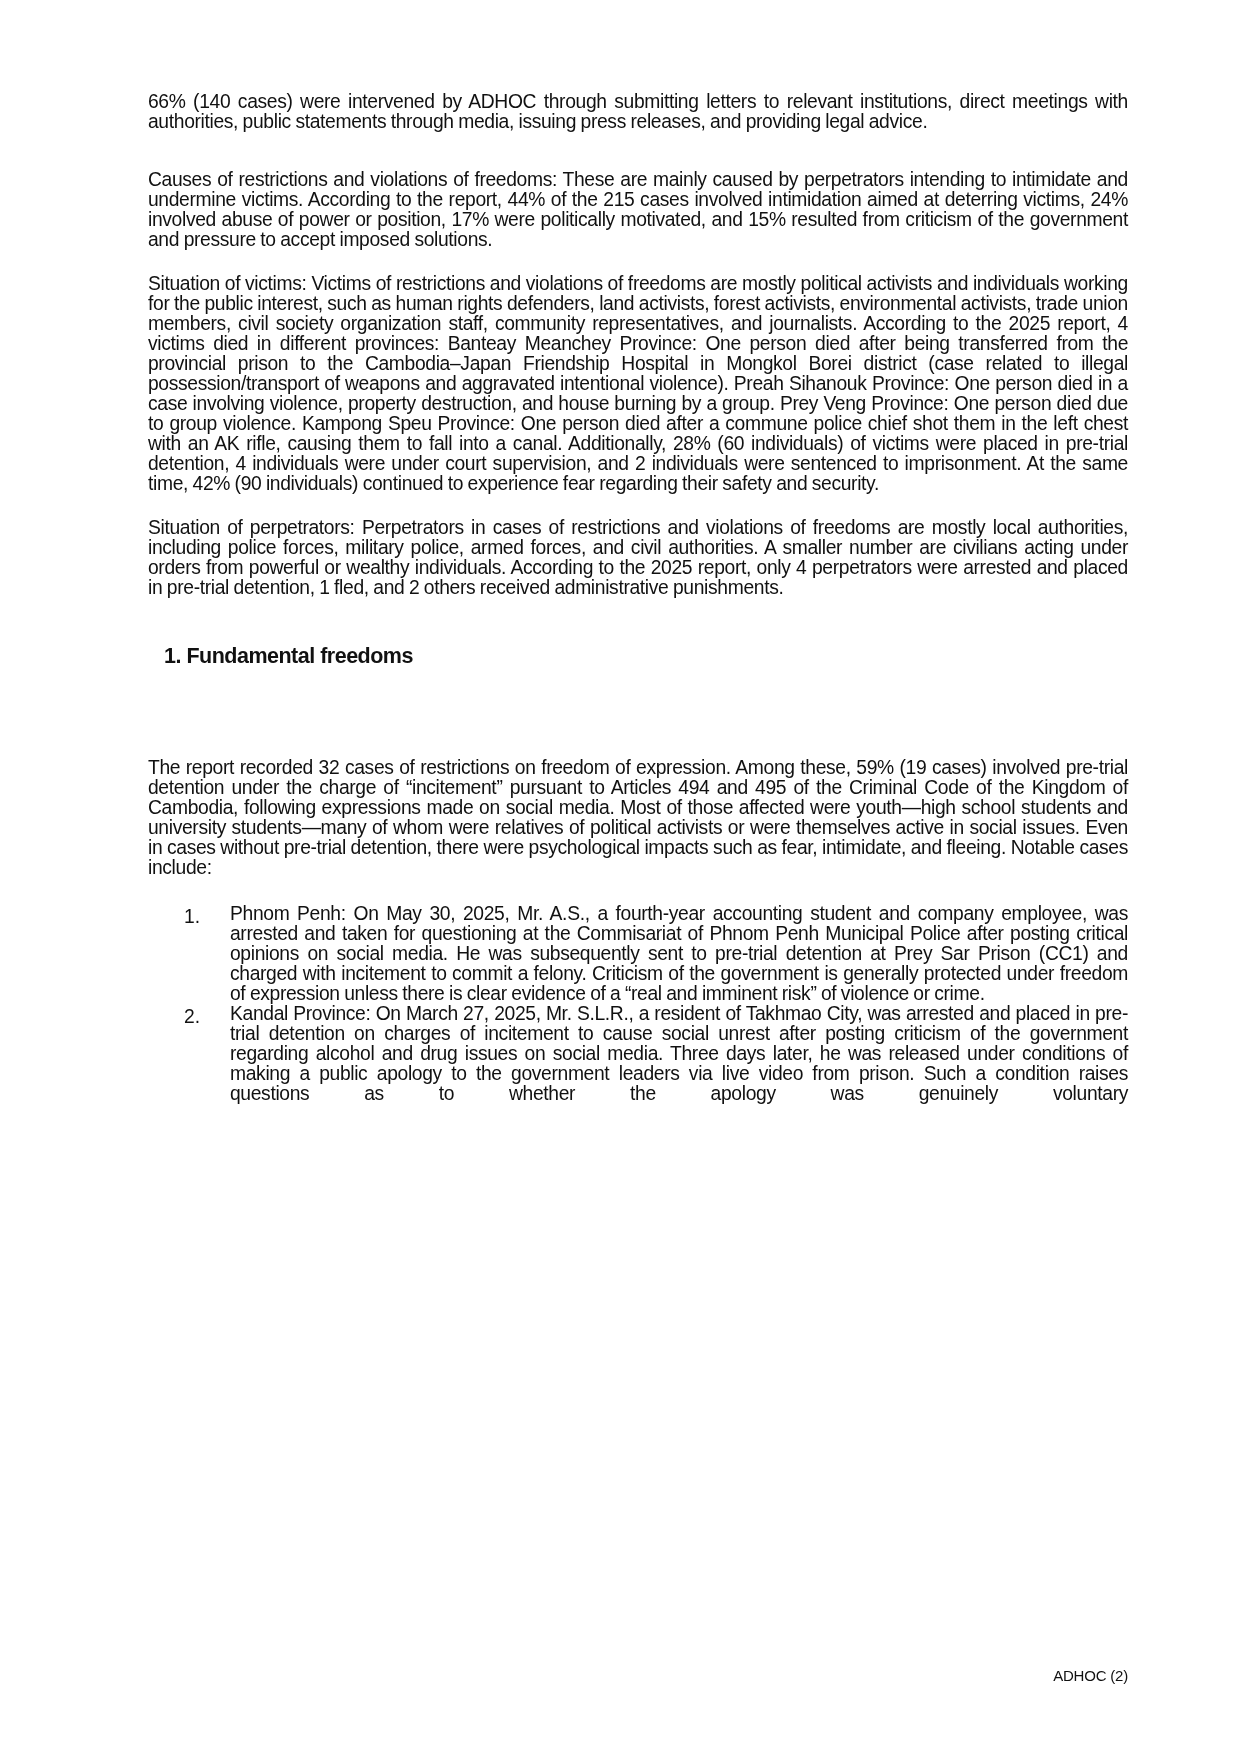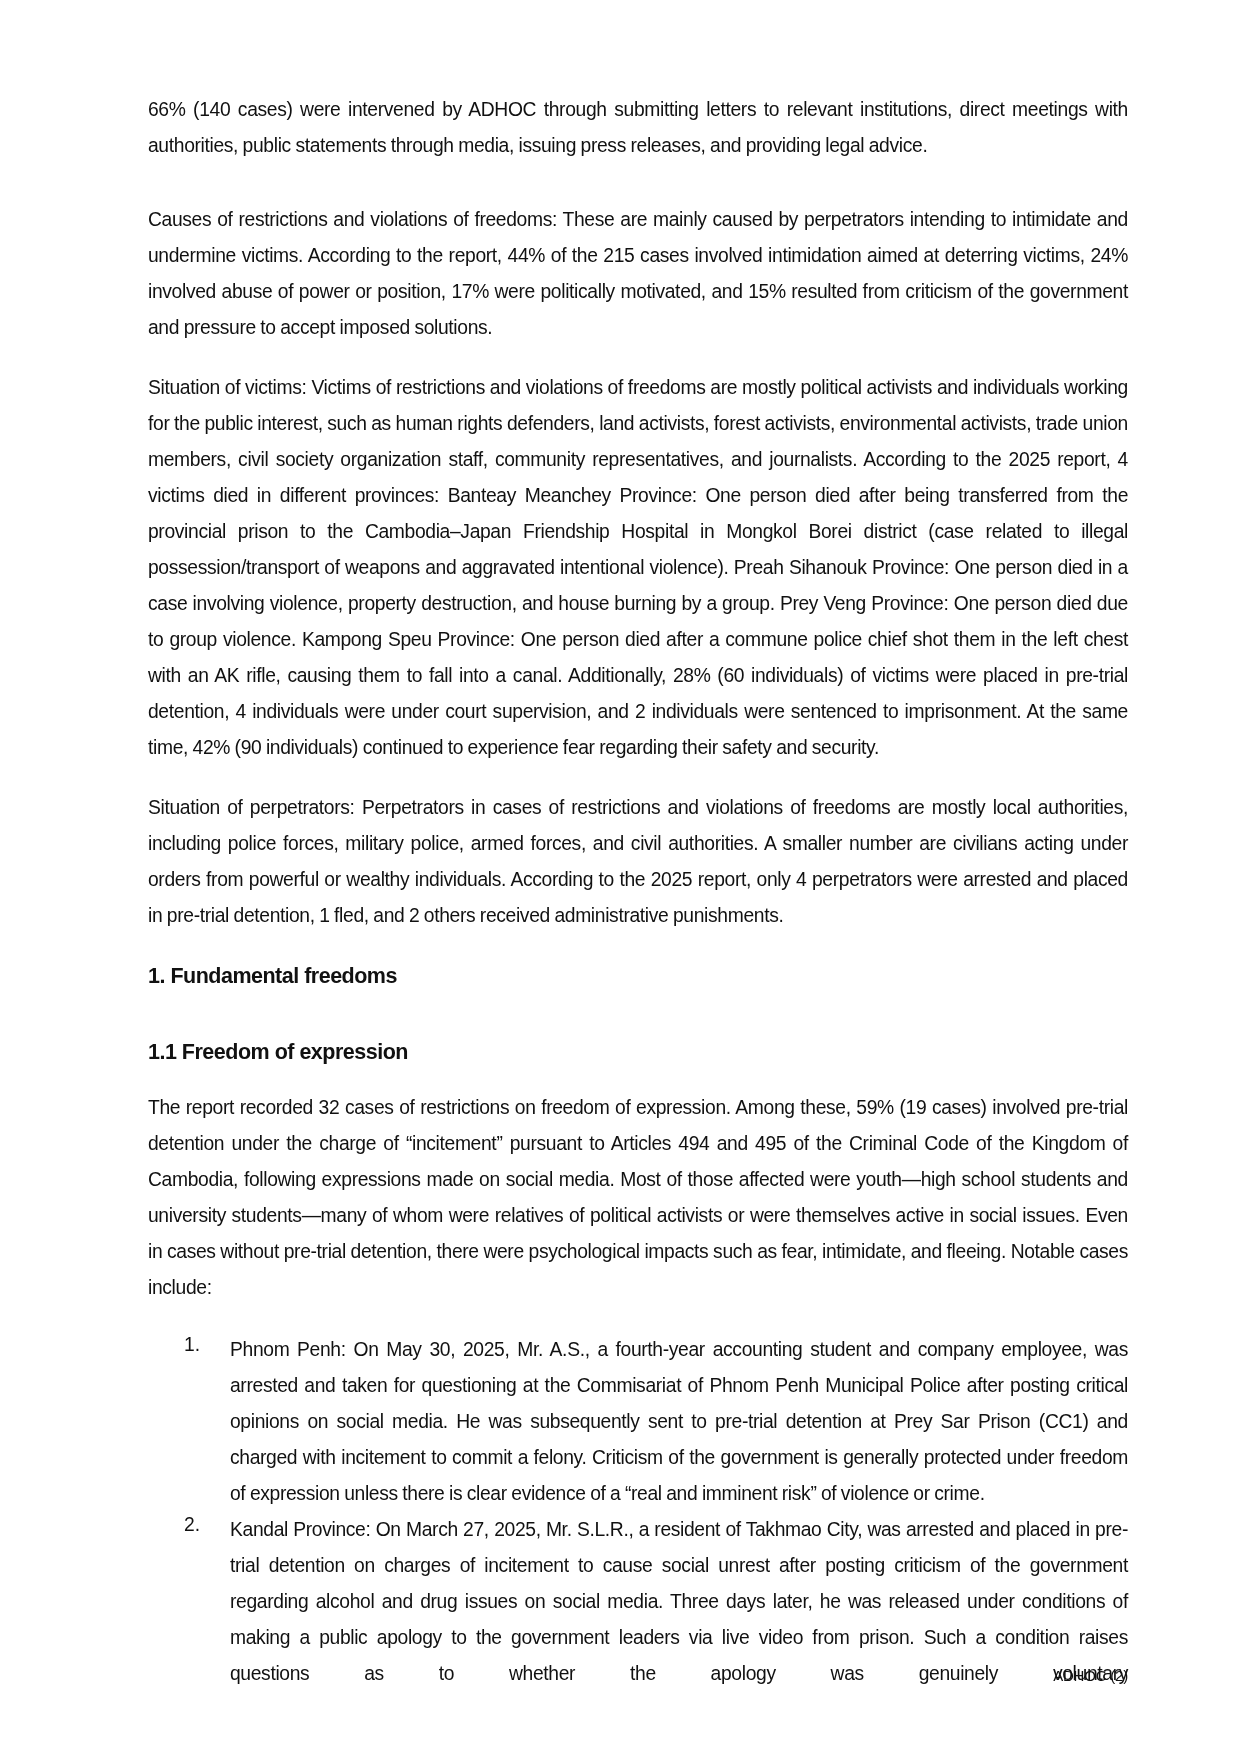--- a/index.html
+++ b/index.html
@@ -17,32 +17,32 @@
     }
     .page {
       position: absolute;
       left: 148px;
       top: 92px;
       width: 980px;
     }
     p.body {
       margin: 0;
       font-size: 19.3px;
-      line-height: 36px;
+      line-height: 20px;
       text-align: justify;
       letter-spacing: -0.35px;
       word-spacing: -0.5px;
     }
     p.body b {
       font-weight: normal;
     }
     .gap-lg { height: 28px; }
     .gap-md { height: 24px; }
     h2.heading {
-      margin: 0;
+      margin: 16px;
       font-size: 21.5px;
       line-height: 28px;
       font-weight: bold;
       letter-spacing: -0.5px;
     }
     ol.cases {
       margin: 0;
       padding: 0;
       list-style: none;
     }
@@ -87,21 +87,20 @@
 
   <div class="gap-md" style="height:28px"></div>
 
   <h2 class="heading">1. Fundamental freedoms</h2>
 
   <div class="gap-md" style="height:22px"></div>
 
 
   <div class="gap-md" style="height:26px"></div>
 
-  <h2 class="heading">1.1 Freedom of expression</h2>
 
   <div class="gap-md" style="height:24px"></div>
 
   <p class="body">The report recorded 32 cases of restrictions on freedom of expression. Among these, 59% (19 cases) involved pre-trial detention under the charge of “incitement” pursuant to Articles 494 and 495 of the Criminal Code of the Kingdom of Cambodia, following expressions made on social media. Most of those affected were youth—high school students and university students—many of whom were relatives of political activists or were themselves active in social issues. Even in cases without pre-trial detention, there were psychological impacts such as fear, intimidate, and fleeing. Notable cases include:</p>
 
   <div class="gap-md" style="height:26px"></div>
 
   <ol class="cases">
     <li>
       <span class="num">1.</span>

